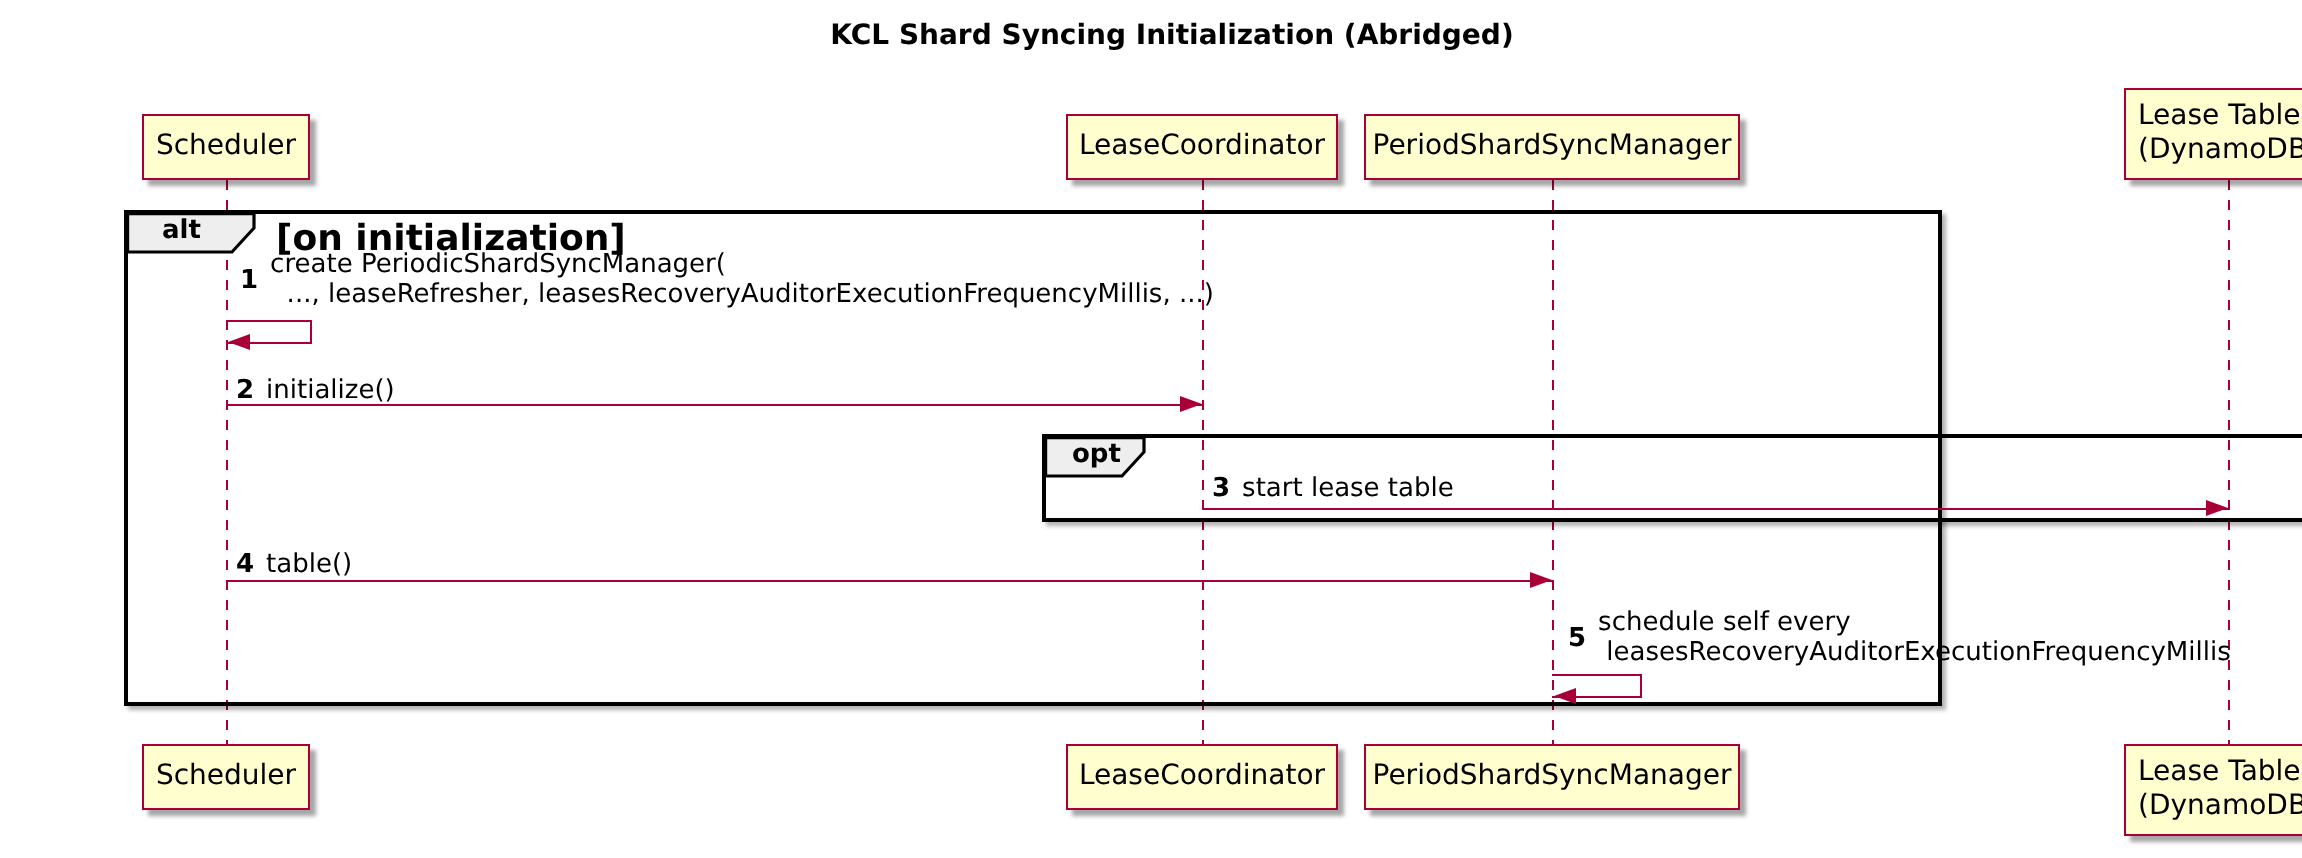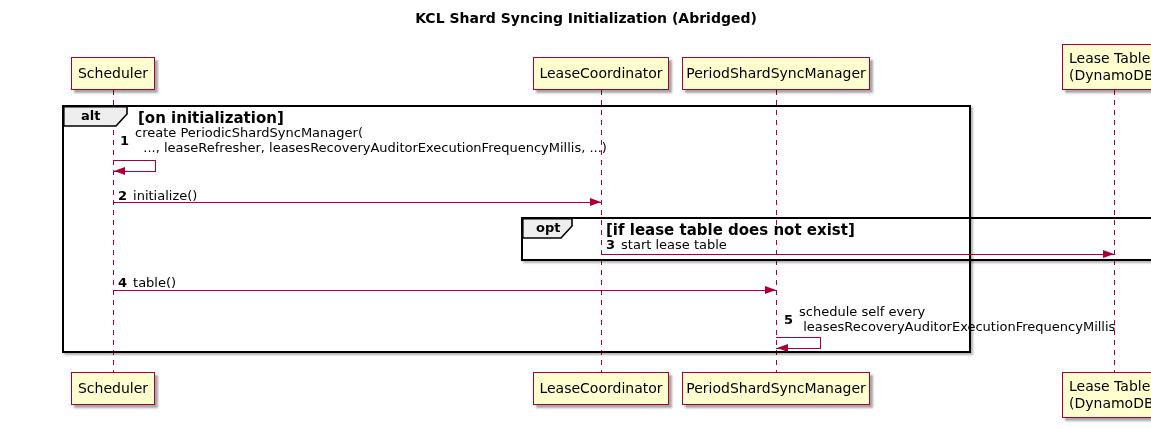--- a/index.html
+++ b/index.html
@@ -34,21 +34,21 @@
     position:absolute;
     border:2px solid #000;
     box-shadow:2px 2px 2px rgba(0,0,0,0.3);
     background:transparent;
   }
   .tab { position:absolute; left:-1px; top:-1px; }
   .frame-kw {
     position:absolute; top:1px; font-size:13px; font-weight:bold;
   }
   .frame-guard {
-    position:absolute; top:2px; font-size:15px; font-weight:bold; white-space:nowrap;
+    position:absolute; top:2px; font-size:18px; font-weight:bold; white-space:nowrap;
   }
   .msg {
     position:absolute; display:flex; align-items:center; gap:6px;
     font-size:13px; line-height:15px;
   }
   .msg .num { font-weight:bold; }
   .msg .txt { white-space:pre; }
   .msg-line {
     position:absolute; height:1px; background:#A80036;
   }
@@ -87,21 +87,20 @@
     </svg>
     <div class="frame-kw" style="left:17px">alt</div>
     <div class="frame-guard" style="left:74px">[on initialization]</div>
   </div>
 
   <div class="frame" style="left:473px; top:217px; width:675px; height:44px">
     <svg class="tab" width="56" height="21" viewBox="0 0 56 21">
       <polygon points="0.8,0.8 50,0.8 50,8 39,20 0.8,20" fill="#EEEEEE" stroke="#000000" stroke-width="1.6"></polygon>
     </svg>
     <div class="frame-kw" style="left:13px">opt</div>
-    <div class="frame-guard" style="left:83px">[if lease table does not exist]</div>
   </div>
 
   <div class="msg" style="left:72px; top:125px">
     <span class="num">1</span>
     <span class="txt">create PeriodicShardSyncManager(
   ..., leaseRefresher, leasesRecoveryAuditorExecutionFrequencyMillis, ...)</span>
   </div>
   <div class="self-loop" style="left:65px; top:160px; width:43px; height:12px"></div>
   <div class="arrow-left" style="left:66px; top:167px"></div>
 

